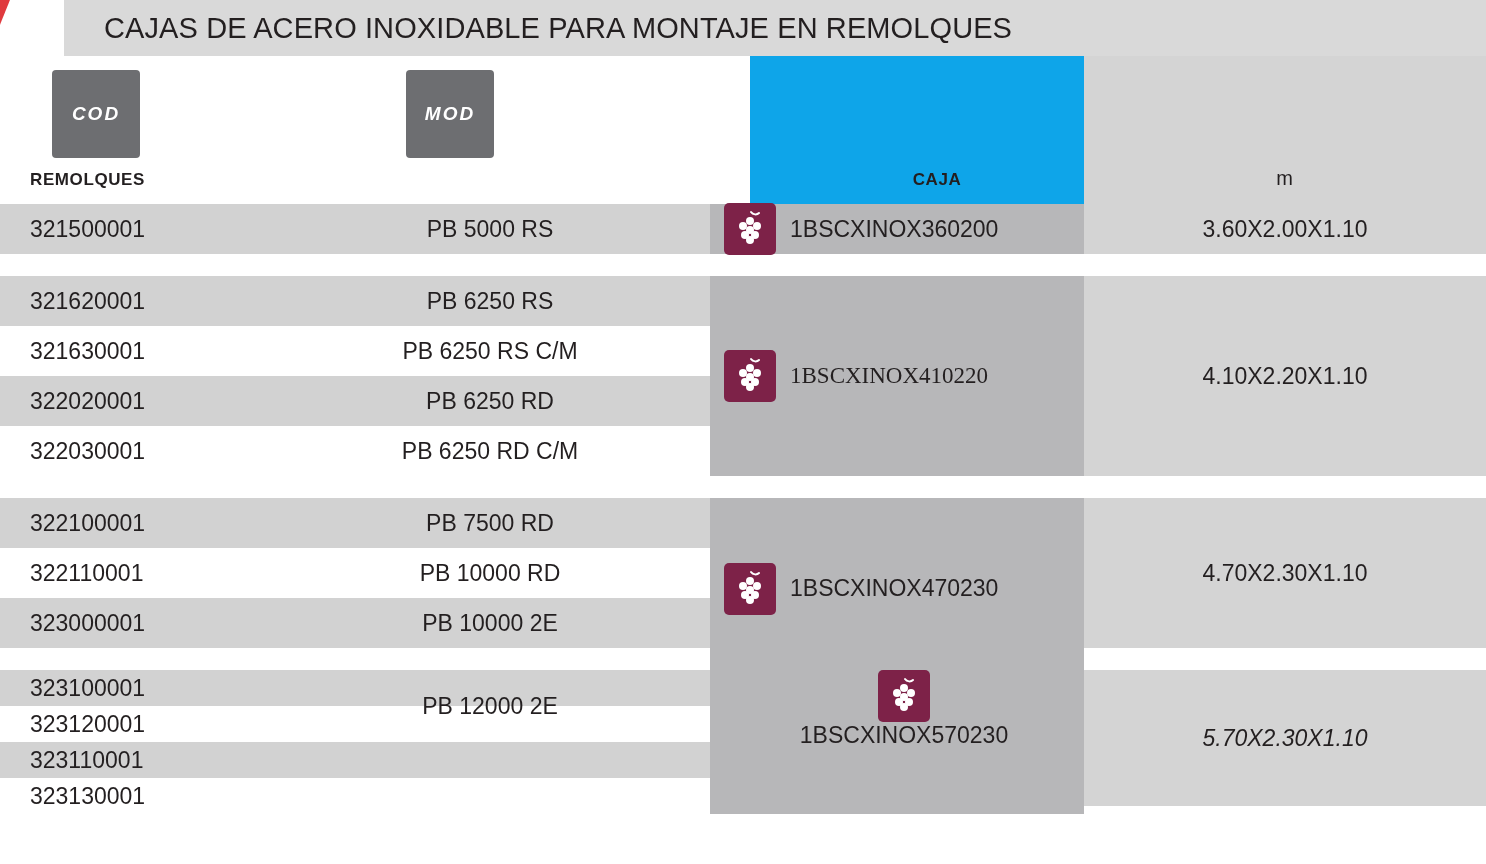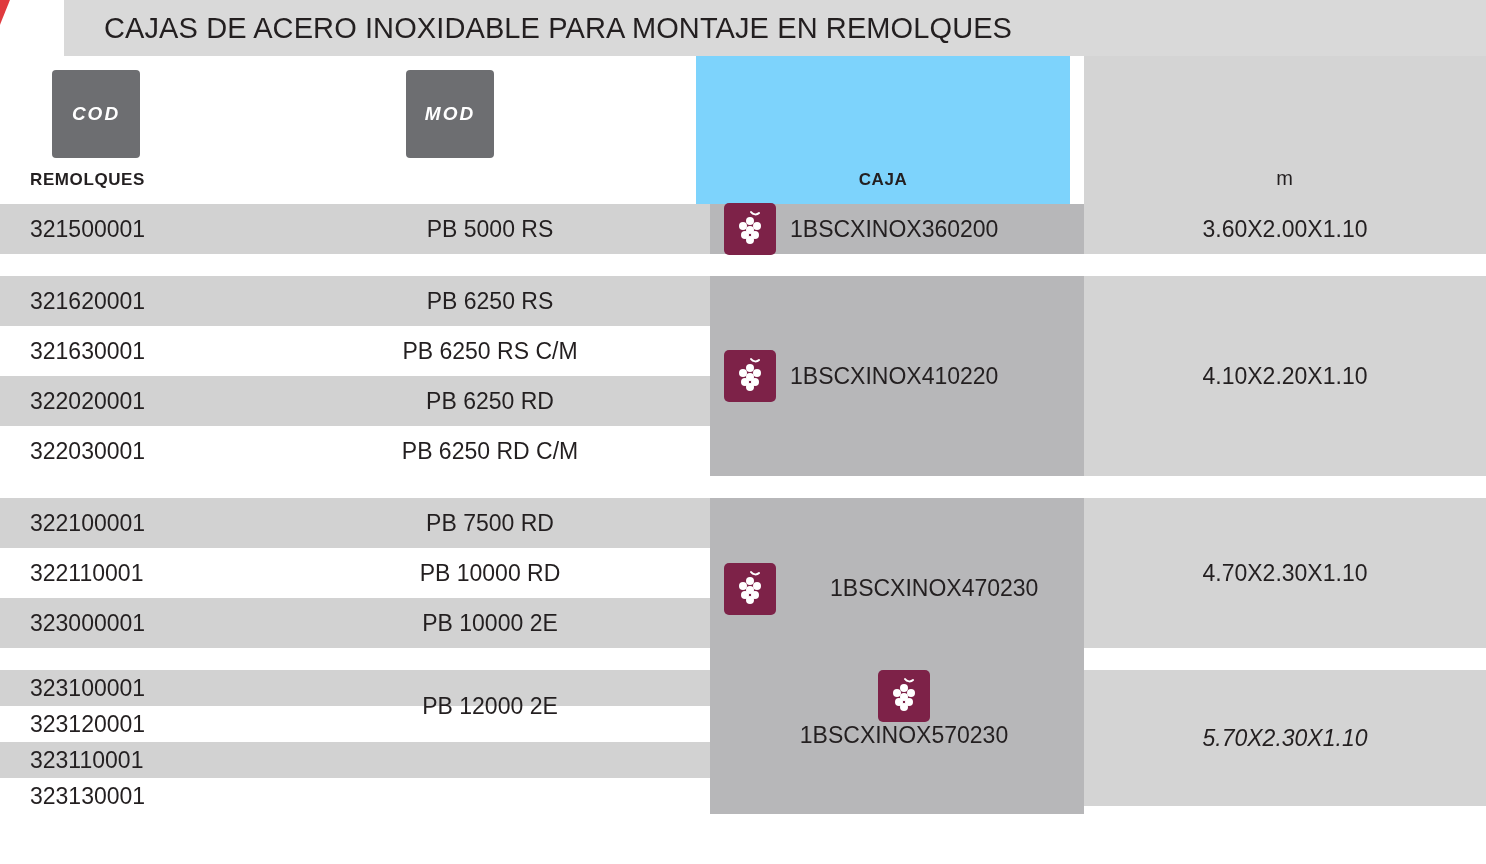--- a/index.html
+++ b/index.html
@@ -74,21 +74,21 @@
   .header-row {
     position: absolute;
     left: 0; top: 56px;
     width: 1486px; height: 148px;
   }
   .hdr-cell {
     position: absolute;
     top: 0; height: 148px;
   }
   .hdr-remolques { left: 0;    width: 710px; background: #ffffff; }
-  .hdr-caja      { left: 696px; width: 374px; background: #7dd3fc; }
+  .hdr-caja      { left: 750px; width: 374px; background: #0ea5e9; }
   .hdr-medidas   { left: 1084px; width: 402px; background: #d4d4d4; }
 
   .badge {
     position: absolute;
     width: 88px; height: 88px;
     background: #6d6e71;
     border-radius: 4px;
     top: 14px;
   }
   .badge-label {
@@ -280,21 +280,21 @@
             </div>
             <div class="row zebra">
               <div class="cell-cod">322020001</div>
               <div class="cell-mod">PB 6250 RD</div>
             </div>
             <div class="row plain">
               <div class="cell-cod">322030001</div>
               <div class="cell-mod">PB 6250 RD C/M</div>
             </div>
           </div>
-          <div class="col-caja" style="height: 200px;">
+          <div class="col-caja" style="height: 200px; font-family: Liberation Serif, serif;">
             <div class="grape">
               <svg width="32" height="38" viewBox="0 0 32 38">
   <path d="M17 2 C19 5, 23 5, 25 3" stroke="#ffffff" stroke-width="2" fill="none" stroke-linecap="round"></path>
   <circle cx="16" cy="11" r="4" fill="#ffffff"></circle>
   <circle cx="9" cy="16" r="4" fill="#ffffff"></circle>
   <circle cx="23" cy="16" r="4" fill="#ffffff"></circle>
   <circle cx="16" cy="20" r="4" fill="#ffffff"></circle>
   <circle cx="11" cy="25" r="4" fill="#ffffff"></circle>
   <circle cx="21" cy="25" r="4" fill="#ffffff"></circle>
   <circle cx="16" cy="30" r="4" fill="#ffffff"></circle>
@@ -315,21 +315,21 @@
             </div>
             <div class="row plain">
               <div class="cell-cod">322110001</div>
               <div class="cell-mod">PB 10000 RD</div>
             </div>
             <div class="row zebra">
               <div class="cell-cod">323000001</div>
               <div class="cell-mod">PB 10000 2E</div>
             </div>
           </div>
-          <div class="col-caja" style="height: 181px; gap: 40px;">
+          <div class="col-caja" style="height: 181px;">
             <div class="grape">
               <svg width="32" height="38" viewBox="0 0 32 38">
   <path d="M17 2 C19 5, 23 5, 25 3" stroke="#ffffff" stroke-width="2" fill="none" stroke-linecap="round"></path>
   <circle cx="16" cy="11" r="4" fill="#ffffff"></circle>
   <circle cx="9" cy="16" r="4" fill="#ffffff"></circle>
   <circle cx="23" cy="16" r="4" fill="#ffffff"></circle>
   <circle cx="16" cy="20" r="4" fill="#ffffff"></circle>
   <circle cx="11" cy="25" r="4" fill="#ffffff"></circle>
   <circle cx="21" cy="25" r="4" fill="#ffffff"></circle>
   <circle cx="16" cy="30" r="4" fill="#ffffff"></circle>

